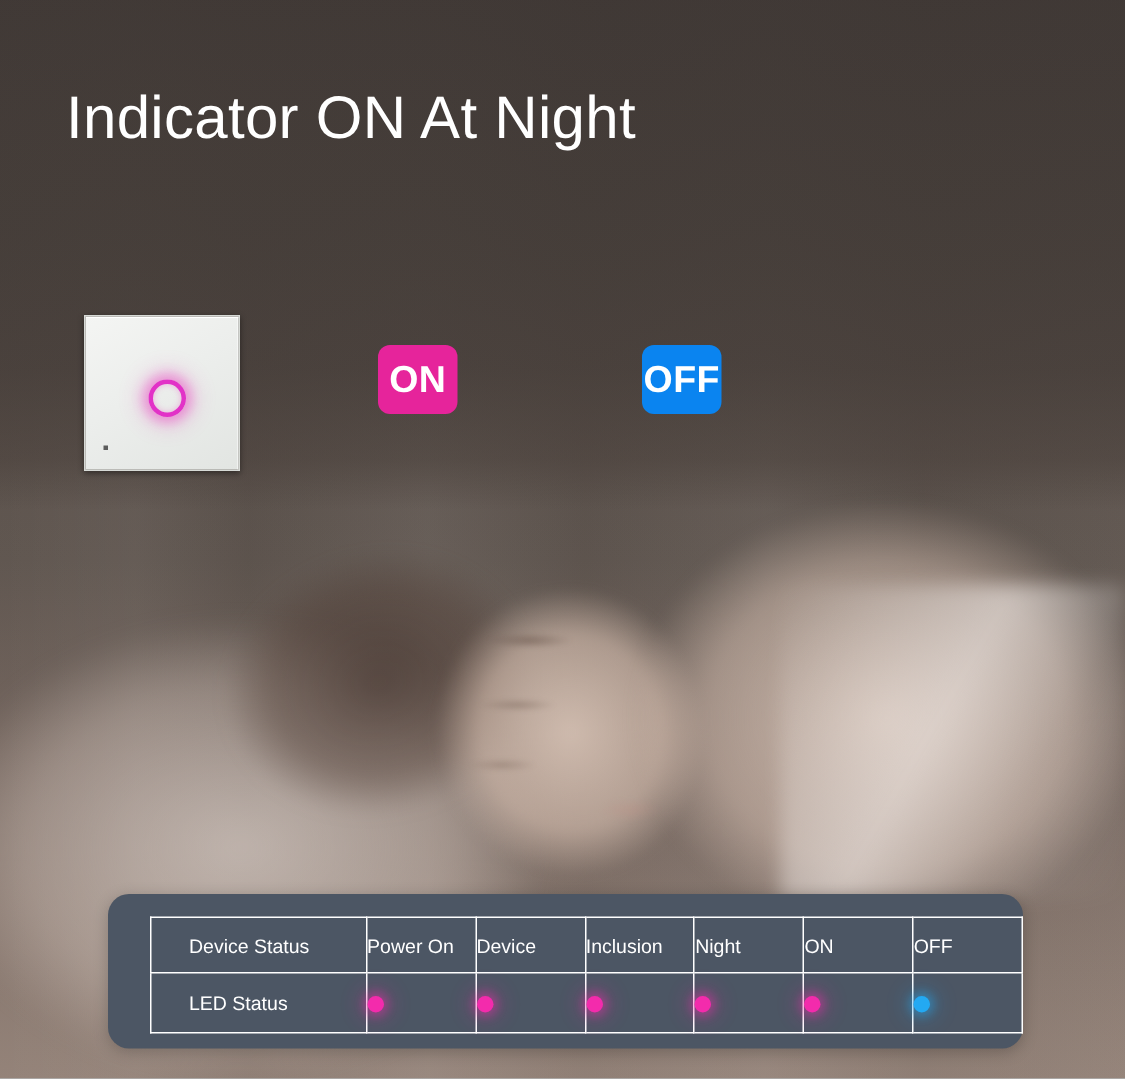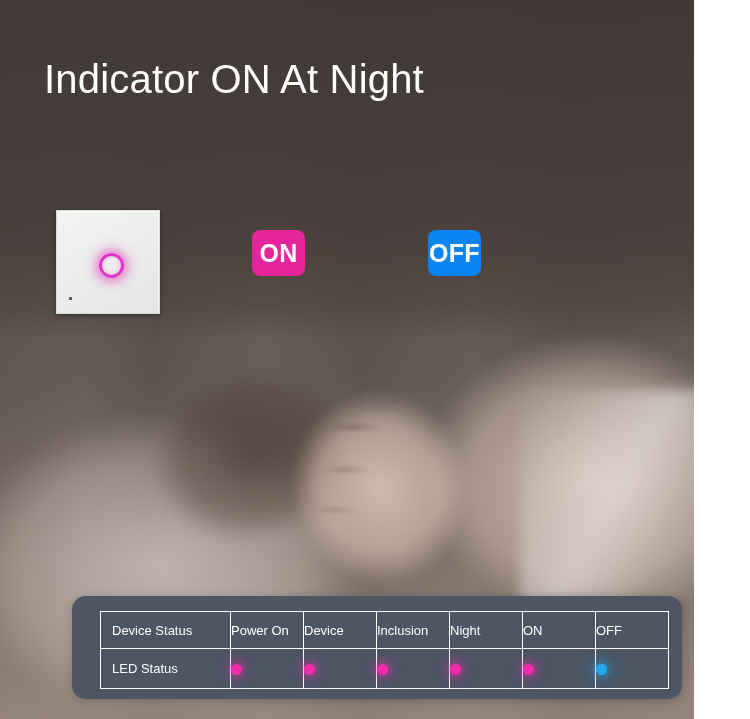--- a/index.html
+++ b/index.html
@@ -8,21 +8,21 @@
     padding: 0;
     background: #ffffff;
   }
   body {
     font-family: "Liberation Sans", sans-serif;
     -webkit-font-smoothing: antialiased;
   }
 
   .page {
     position: relative;
-    width: 694px;
+    width: 750px;
     height: 719px;
     overflow: hidden;
     background: #4a4340;
   }
 
   
   .bg-photo {
     position: absolute;
     inset: 0;
     background:
@@ -235,21 +235,21 @@
     border: 1px solid #ffffff;
     height: 36px;
     vertical-align: middle;
     color: #ffffff;
     font-size: 13px;
     padding: 0;
   }
   .status-table td.rowlabel {
     width: 118px;
     text-align: left;
-    padding-left: 11px;
+    padding-left: 25px;
   }
   .status-table td.col  { width: 72px; }
   .status-table tr.leds td { height: 39px; }
 
   .led {
     display: inline-block;
     width: 11px;
     height: 11px;
     border-radius: 50%;
     vertical-align: middle;

